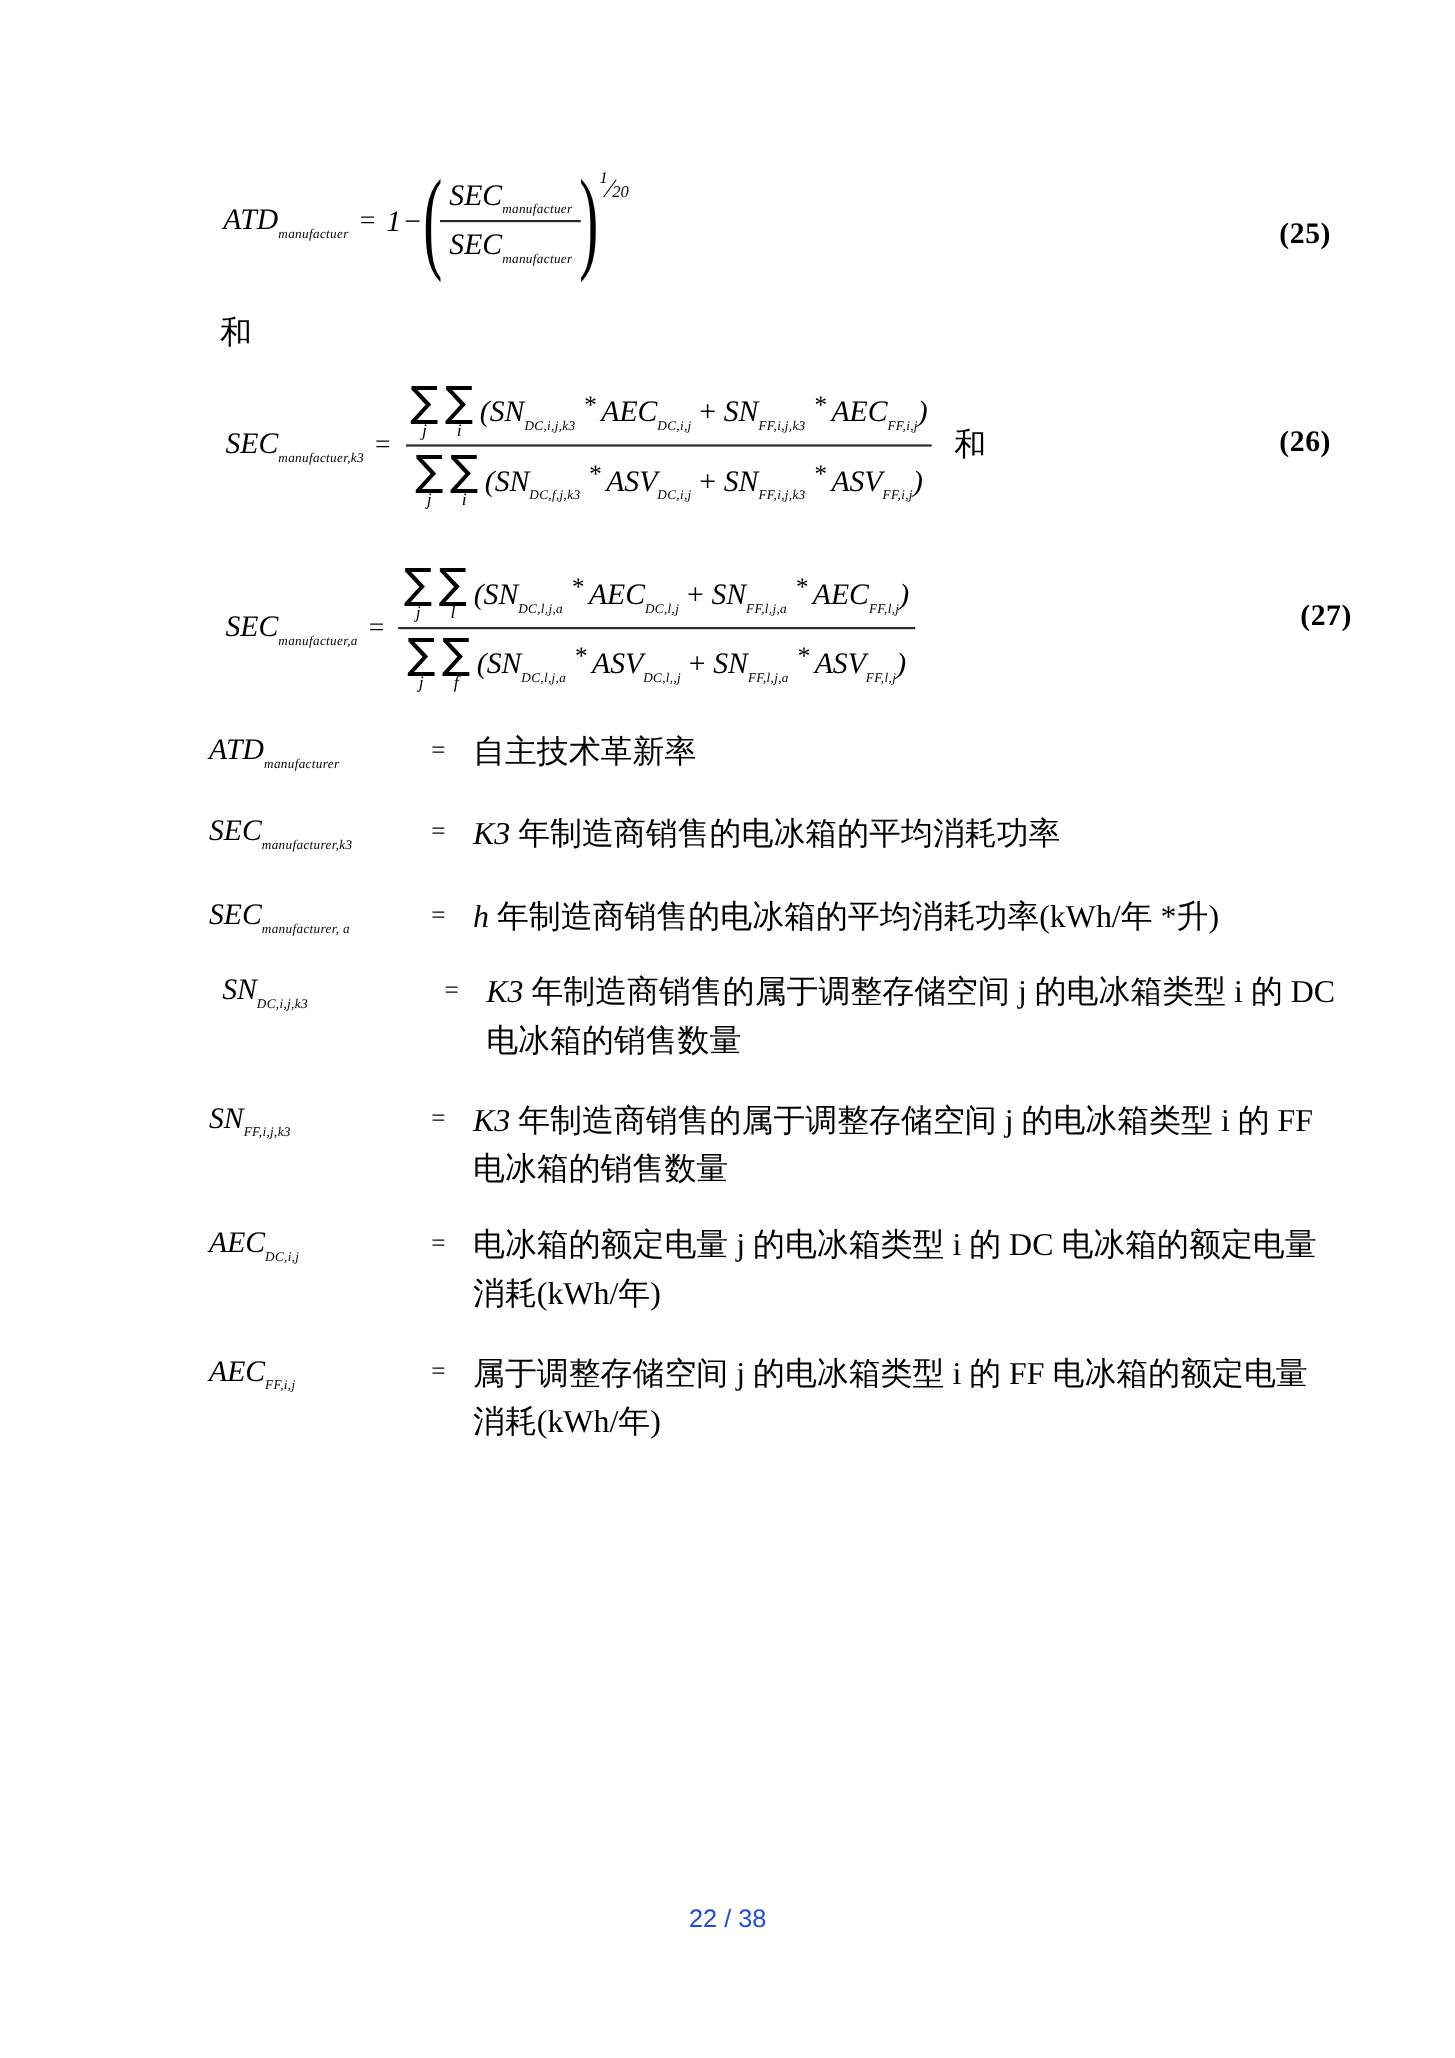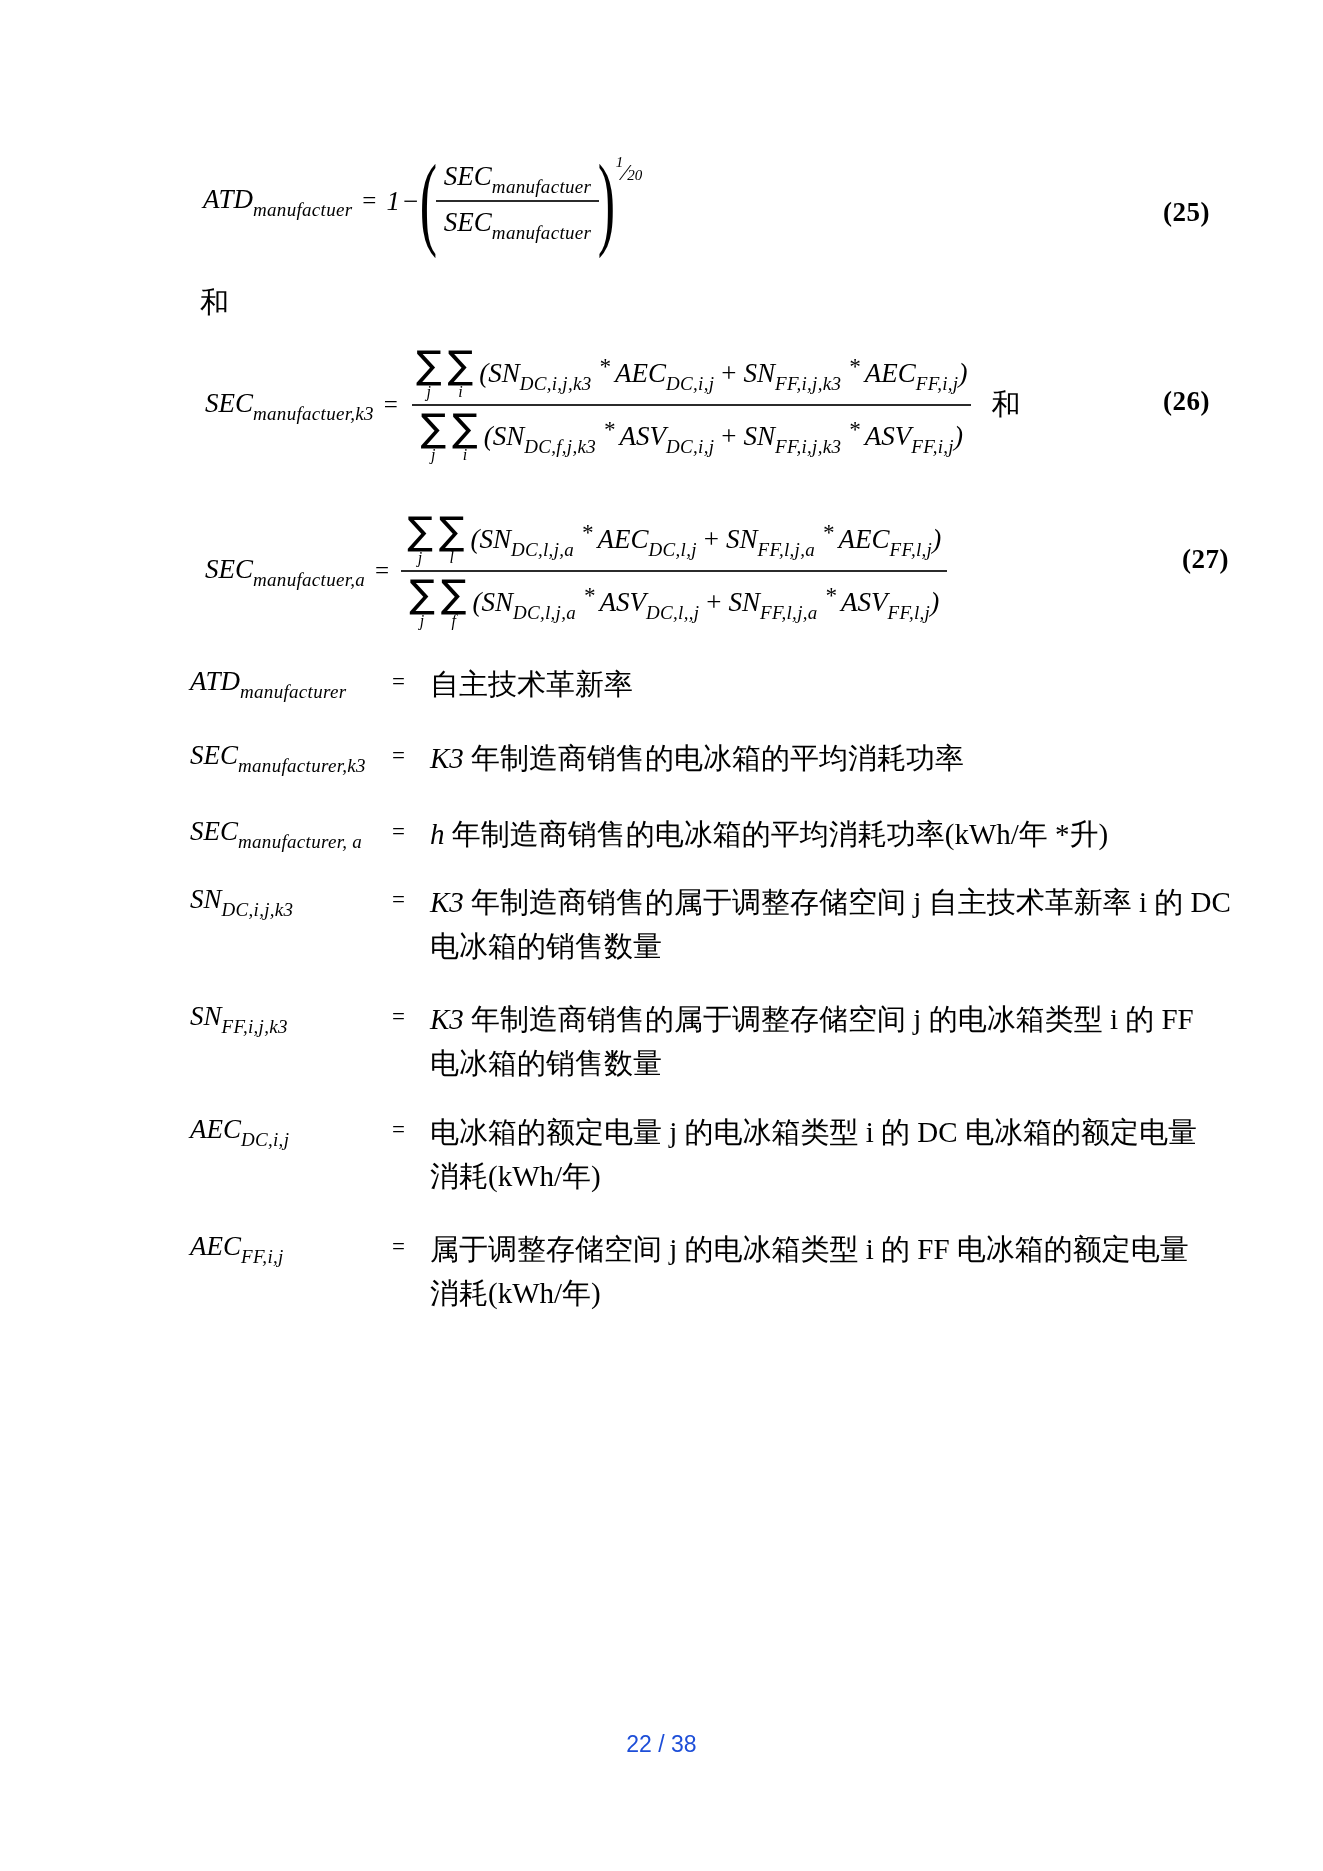--- a/index.html
+++ b/index.html
@@ -5,21 +5,21 @@
   html,body { margin:0; padding:0; background:#ffffff; }
   .page {
     position:relative; width:1323px; height:1871px; background:#ffffff;
     color:#000; font-family:"Liberation Serif","DejaVu Serif",serif;
     overflow:hidden;
   }
   
   .eq { position:absolute; display:flex; align-items:center; }
   .lhs { white-space:nowrap; font-size:27px; font-style:italic; }
   .lhs sub, .terms sub, .def-term sub {
-    font-size:19px; vertical-align:-8px; line-height:1; letter-spacing:.3px;
+    font-size:12px; vertical-align:-8px; line-height:1; letter-spacing:.3px;
   }
   .eqsign { font-size:25px; margin:0 10px; }
   .terms { font-size:27px; font-style:italic; white-space:nowrap; }
   .op { font-style:italic; }
   .op.star { vertical-align:8px; font-size:23px; margin:0 5px 0 7px; }
   .op.plus { margin:0 7px; font-style:normal; }
   .frac { display:inline-flex; flex-direction:column; align-items:center; }
   .fnum, .fden { display:flex; align-items:center; justify-content:center; padding:0 8px 4px; }
   .fden { border-top:2.5px solid #2b2b2b; padding-top:5px; padding-bottom:0; }
   .sum { display:inline-flex; flex-direction:column; align-items:center; margin-right:6px; }
@@ -149,25 +149,25 @@
   </div>
 
   <div class="def-row" style="top:816px;">
     <span class="def-term"><span>SEC</span><sub>manufacturer, a</sub></span>
     <span class="def-eq">=</span>
     <div class="def-desc">
       <div class="def-line"><span class="def-lead">h</span><span> 年制造商销售的电冰箱的平均消耗功率(kWh/年 *升)</span></div>
     </div>
   </div>
 
-  <div class="def-row" style="top:884px;">
+  <div class="def-row" style="top:884px;margin-left:12px;">
     <span class="def-term"><span>SN</span><sub>DC,i,j,k3</sub></span>
     <span class="def-eq">=</span>
     <div class="def-desc">
-      <div class="def-line"><span class="def-lead">K3</span><span> 年制造商销售的属于调整存储空间 j 自主技术革新率 i 的 DC</span></div>
+      <div class="def-line"><span class="def-lead">K3</span><span> 年制造商销售的属于调整存储空间 j 的电冰箱类型 i 的 DC</span></div>
       <div class="def-line"><span>电冰箱的销售数量</span></div>
     </div>
   </div>
 
   <div class="def-row" style="top:1001px;">
     <span class="def-term"><span>SN</span><sub>FF,i,j,k3</sub></span>
     <span class="def-eq">=</span>
     <div class="def-desc">
       <div class="def-line"><span class="def-lead">K3</span><span> 年制造商销售的属于调整存储空间 j 的电冰箱类型 i 的 FF</span></div>
       <div class="def-line"><span>电冰箱的销售数量</span></div>

